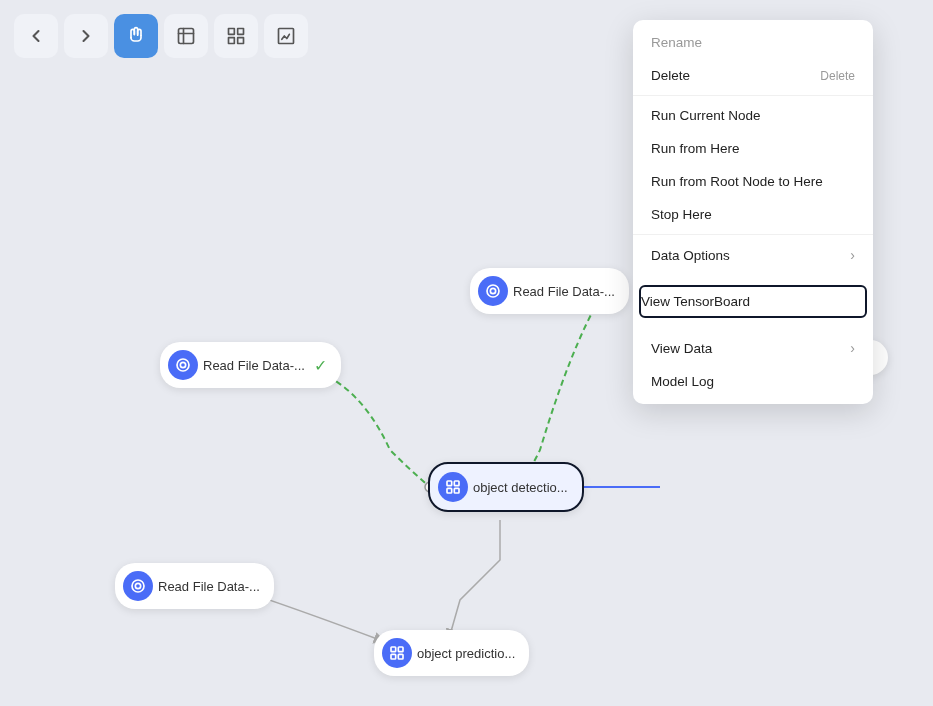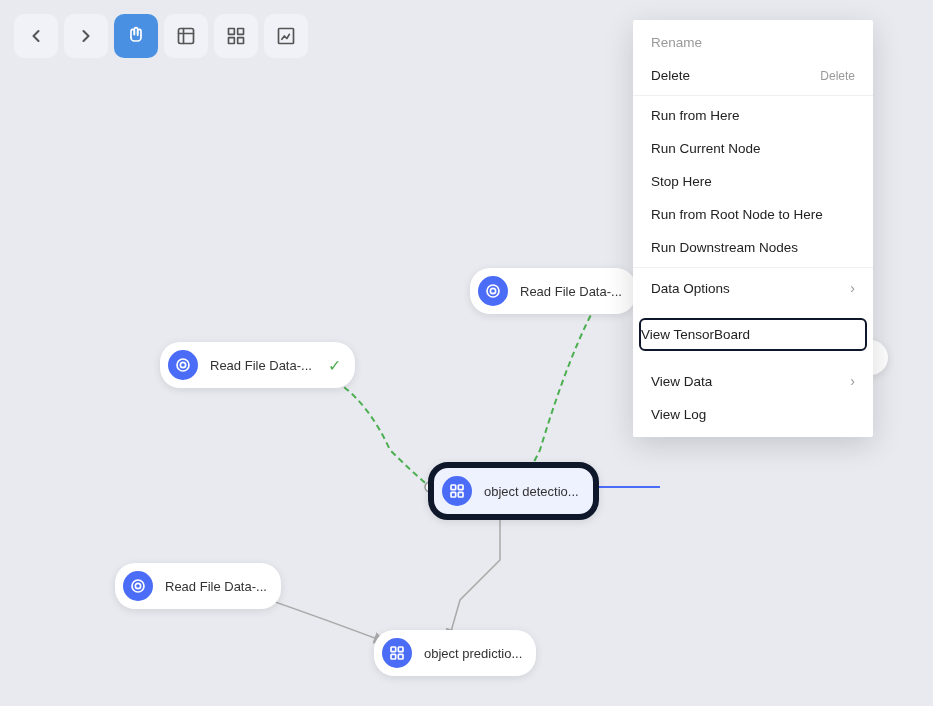--- a/index.html
+++ b/index.html
@@ -45,21 +45,21 @@
     .toolbar-btn svg {
       width: 20px;
       height: 20px;
     }
 
     
     .node {
       position: absolute;
       display: flex;
       align-items: center;
-      gap: 12px;
+      gap: 5px;
       background: white;
       border-radius: 20px;
       padding: 8px 14px 8px 8px;
       box-shadow: 0 2px 8px rgba(0,0,0,0.1);
       white-space: nowrap;
       font-size: 13px;
       color: #333;
     }
     .node-icon {
       width: 30px;
@@ -77,21 +77,21 @@
       background: #4a6cf7;
     }
     .node-check {
       color: #4caf50;
       font-size: 16px;
       margin-left: 4px;
     }
 
     
     .node.selected {
-      border: 6px solid #0f172a;
+      border: 2px solid #0f172a;
       background: #eef2ff;
     }
 
     
     .node-partial {
       position: absolute;
       display: flex;
       align-items: center;
       gap: 8px;
       background: white;
@@ -110,21 +110,21 @@
       width: 100%; height: 100%;
       pointer-events: none;
     }
 
     
     .context-menu {
       position: absolute;
       top: 20px;
       right: 60px;
       background: white;
-      border-radius: 2px;
+      border-radius: 10px;
       box-shadow: 0 8px 30px rgba(0,0,0,0.15);
       min-width: 240px;
       padding: 6px 0;
       z-index: 100;
     }
     .menu-item {
       display: flex;
       align-items: center;
       justify-content: space-between;
       padding: 9px 18px;
@@ -292,52 +292,49 @@
 
   <div class="menu-item">
     <span>Delete</span>
     <span class="menu-shortcut">Delete</span>
   </div>
 
 
   <div class="menu-divider"></div>
 
   <div class="menu-item">
+    <span>Run Current Node</span>
+  </div>
+
+  <div class="menu-item">
     <span>Run from Here</span>
   </div>
 
   <div class="menu-item">
-    <span>Run Current Node</span>
+    <span>Run from Root Node to Here</span>
   </div>
 
   <div class="menu-item">
     <span>Stop Here</span>
   </div>
 
-  <div class="menu-item">
-    <span>Run from Root Node to Here</span>
-  </div>
-
-  <div class="menu-item">
-    <span>Run Downstream Nodes</span>
-  </div>
 
   <div class="menu-divider"></div>
 
   <div class="menu-item">
     <span>Data Options</span>
     <span class="menu-arrow">›</span>
   </div>
 
   <div class="menu-item highlighted">
     <span>View TensorBoard</span>
   </div>
 
   <div class="menu-item">
     <span>View Data</span>
     <span class="menu-arrow">›</span>
   </div>
 
   <div class="menu-item">
-    <span>View Log</span>
+    <span>Model Log</span>
   </div>
 
 </div>
 
 </body></html>

